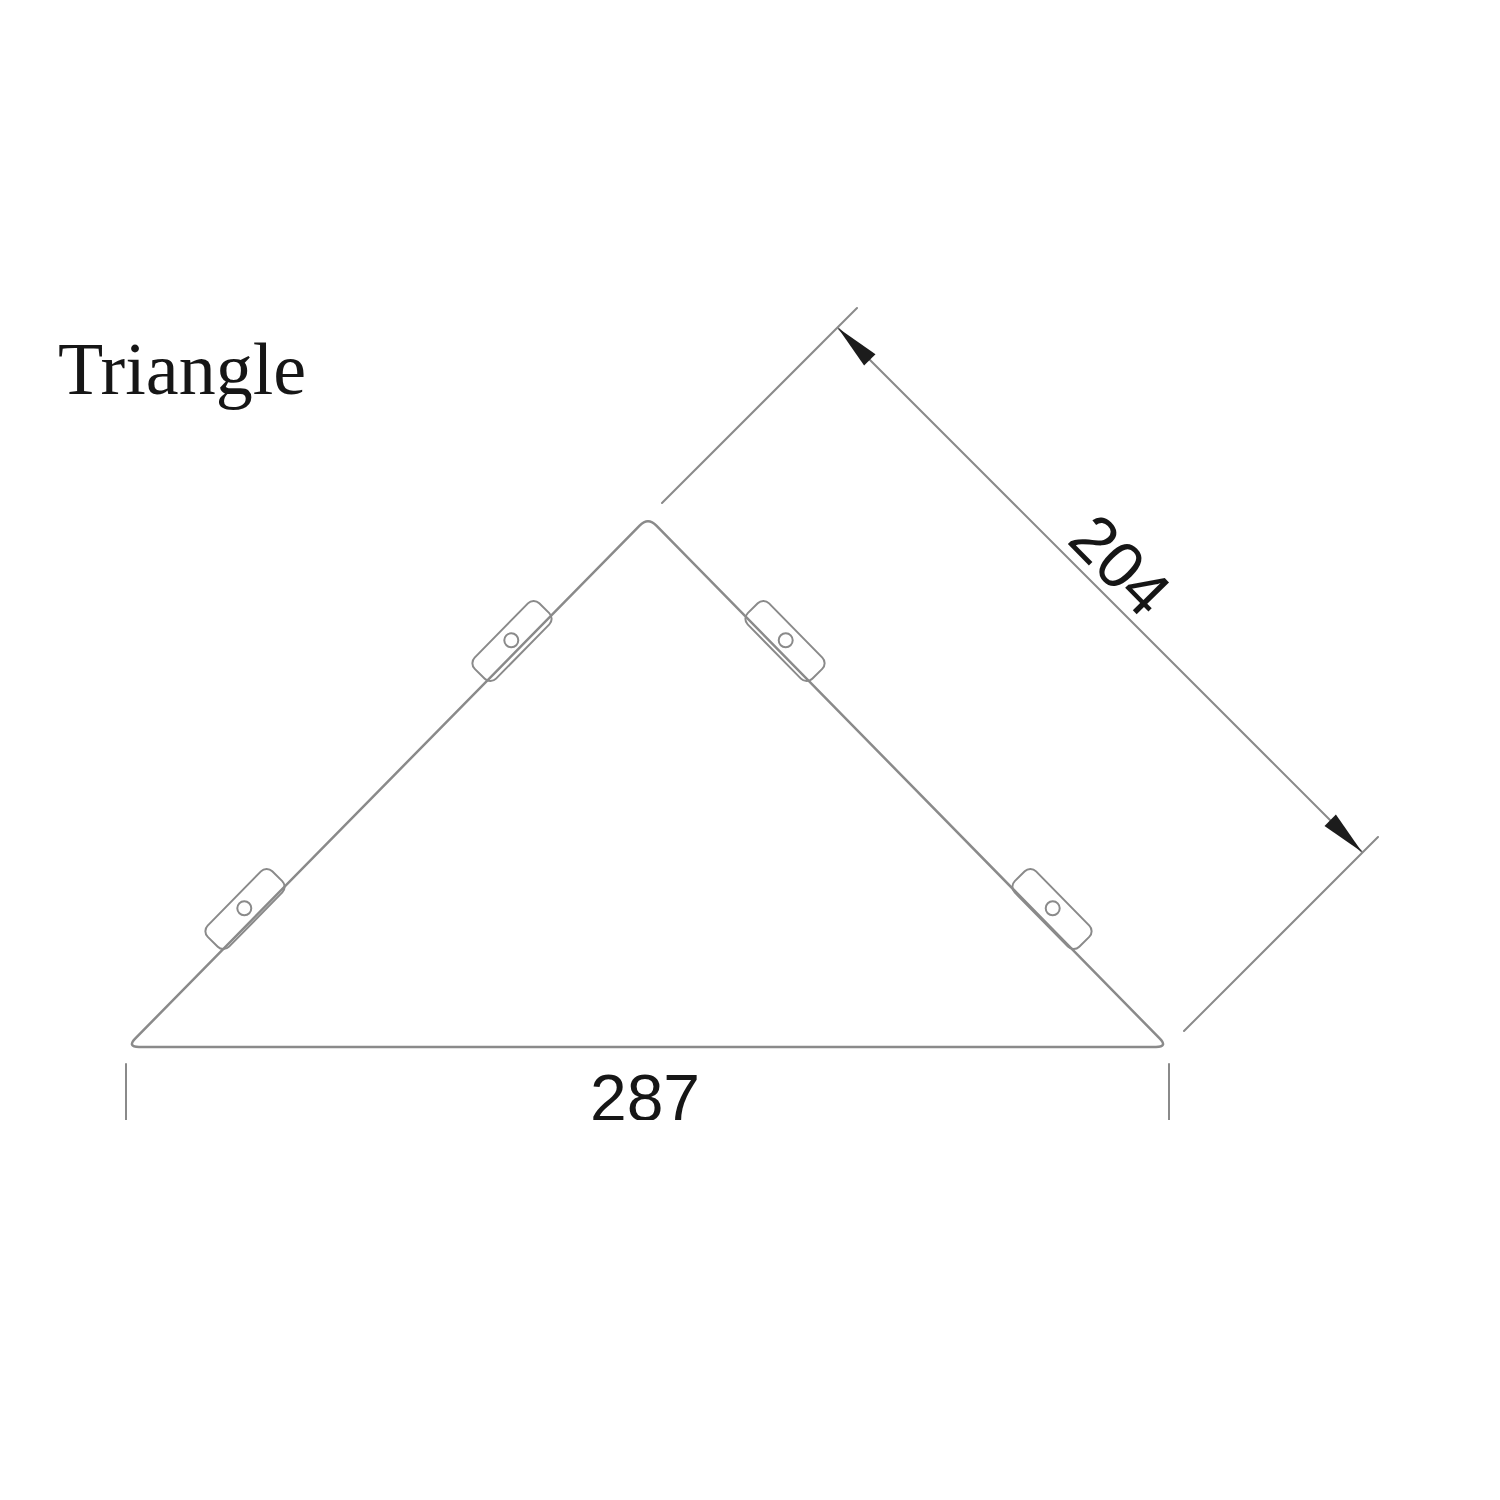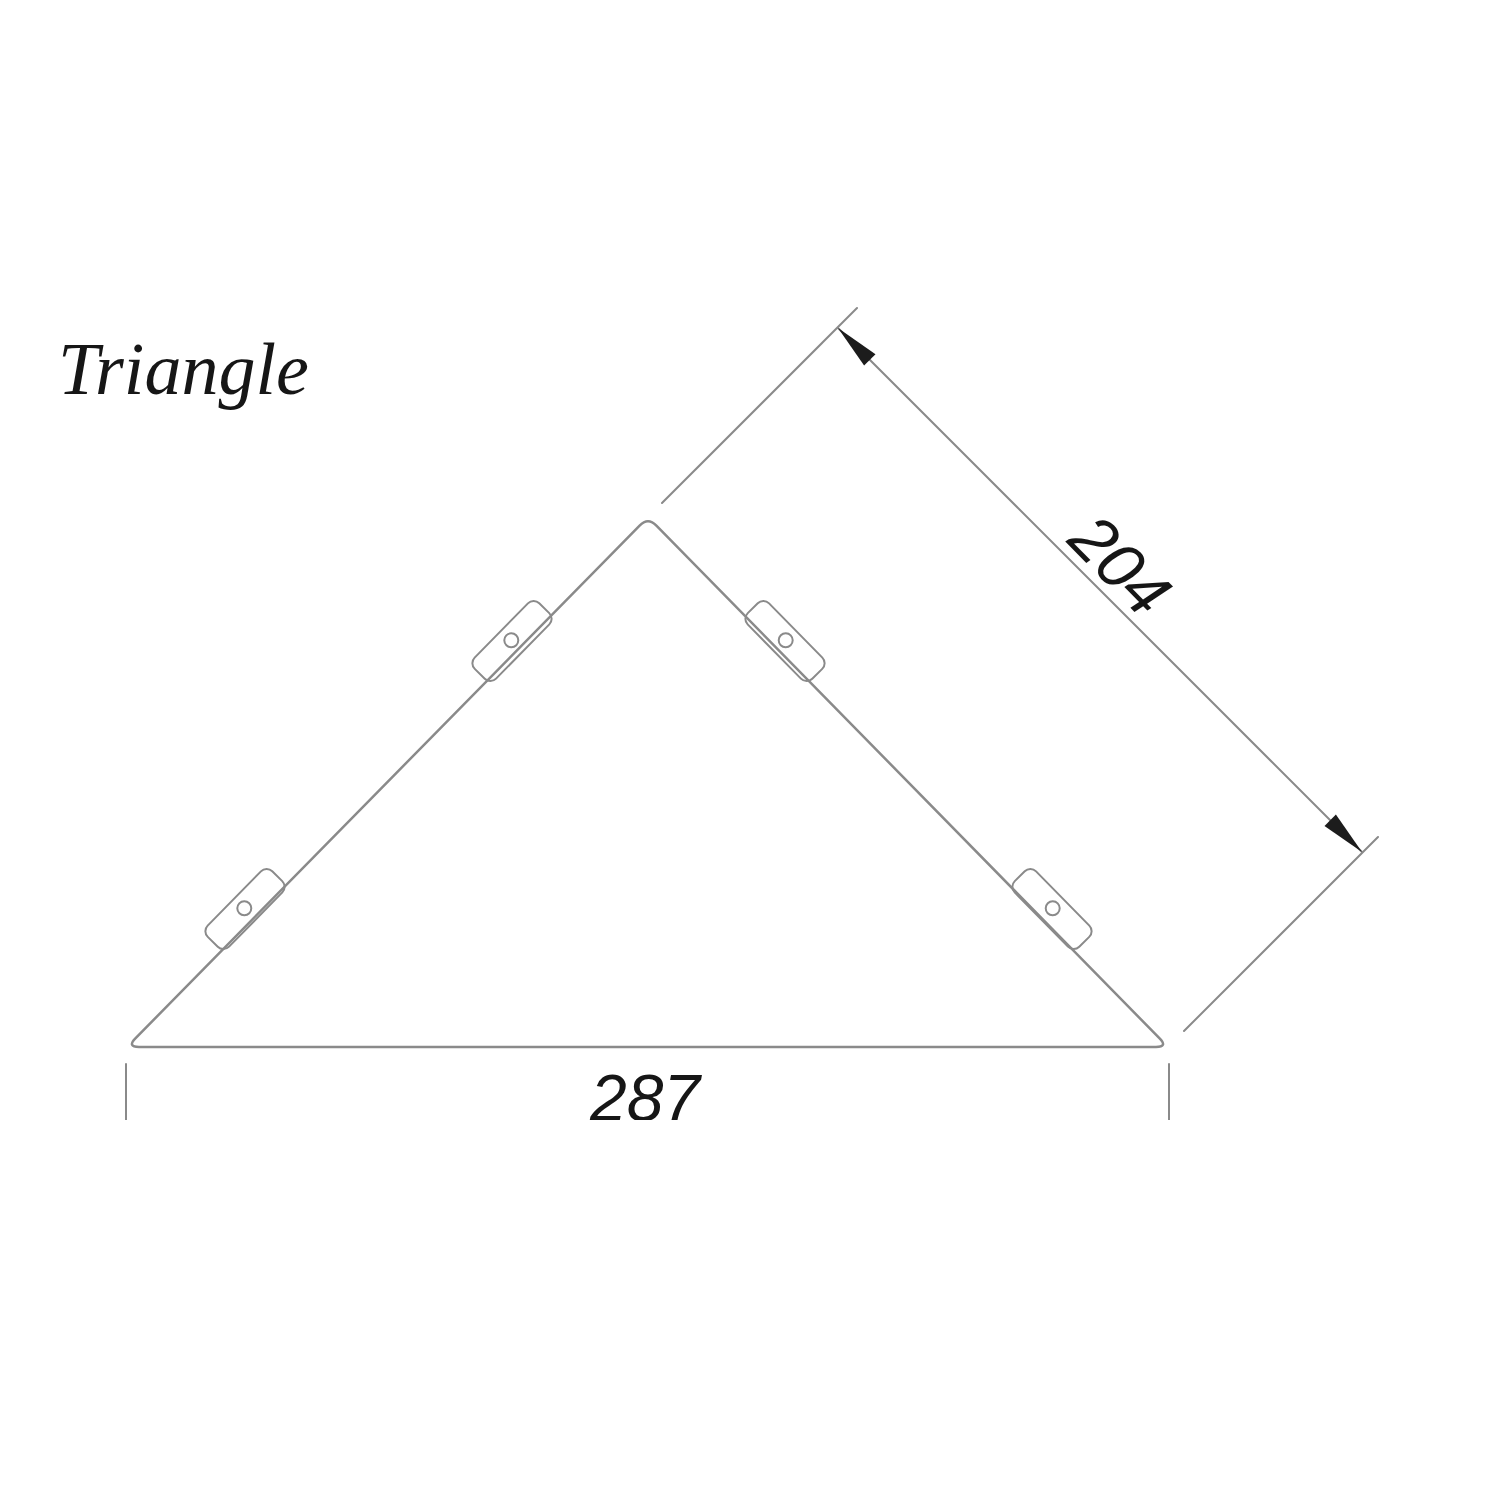--- a/index.html
+++ b/index.html
@@ -5,21 +5,20 @@
   html, body {
     margin: 0;
     padding: 0;
   }
   .page {
     position: relative;
     width: 1500px;
     height: 1120px;
     background: #d946ef;
     overflow: hidden;
-    font-style: italic;
   }
   svg { display: block; }
   .title-text {
     font-family: "Liberation Serif", "DejaVu Serif", serif;
     font-size: 74px;
   }
   .dim-text {
     font-family: "Liberation Sans", "DejaVu Sans", sans-serif;
     font-size: 66px;
   }

